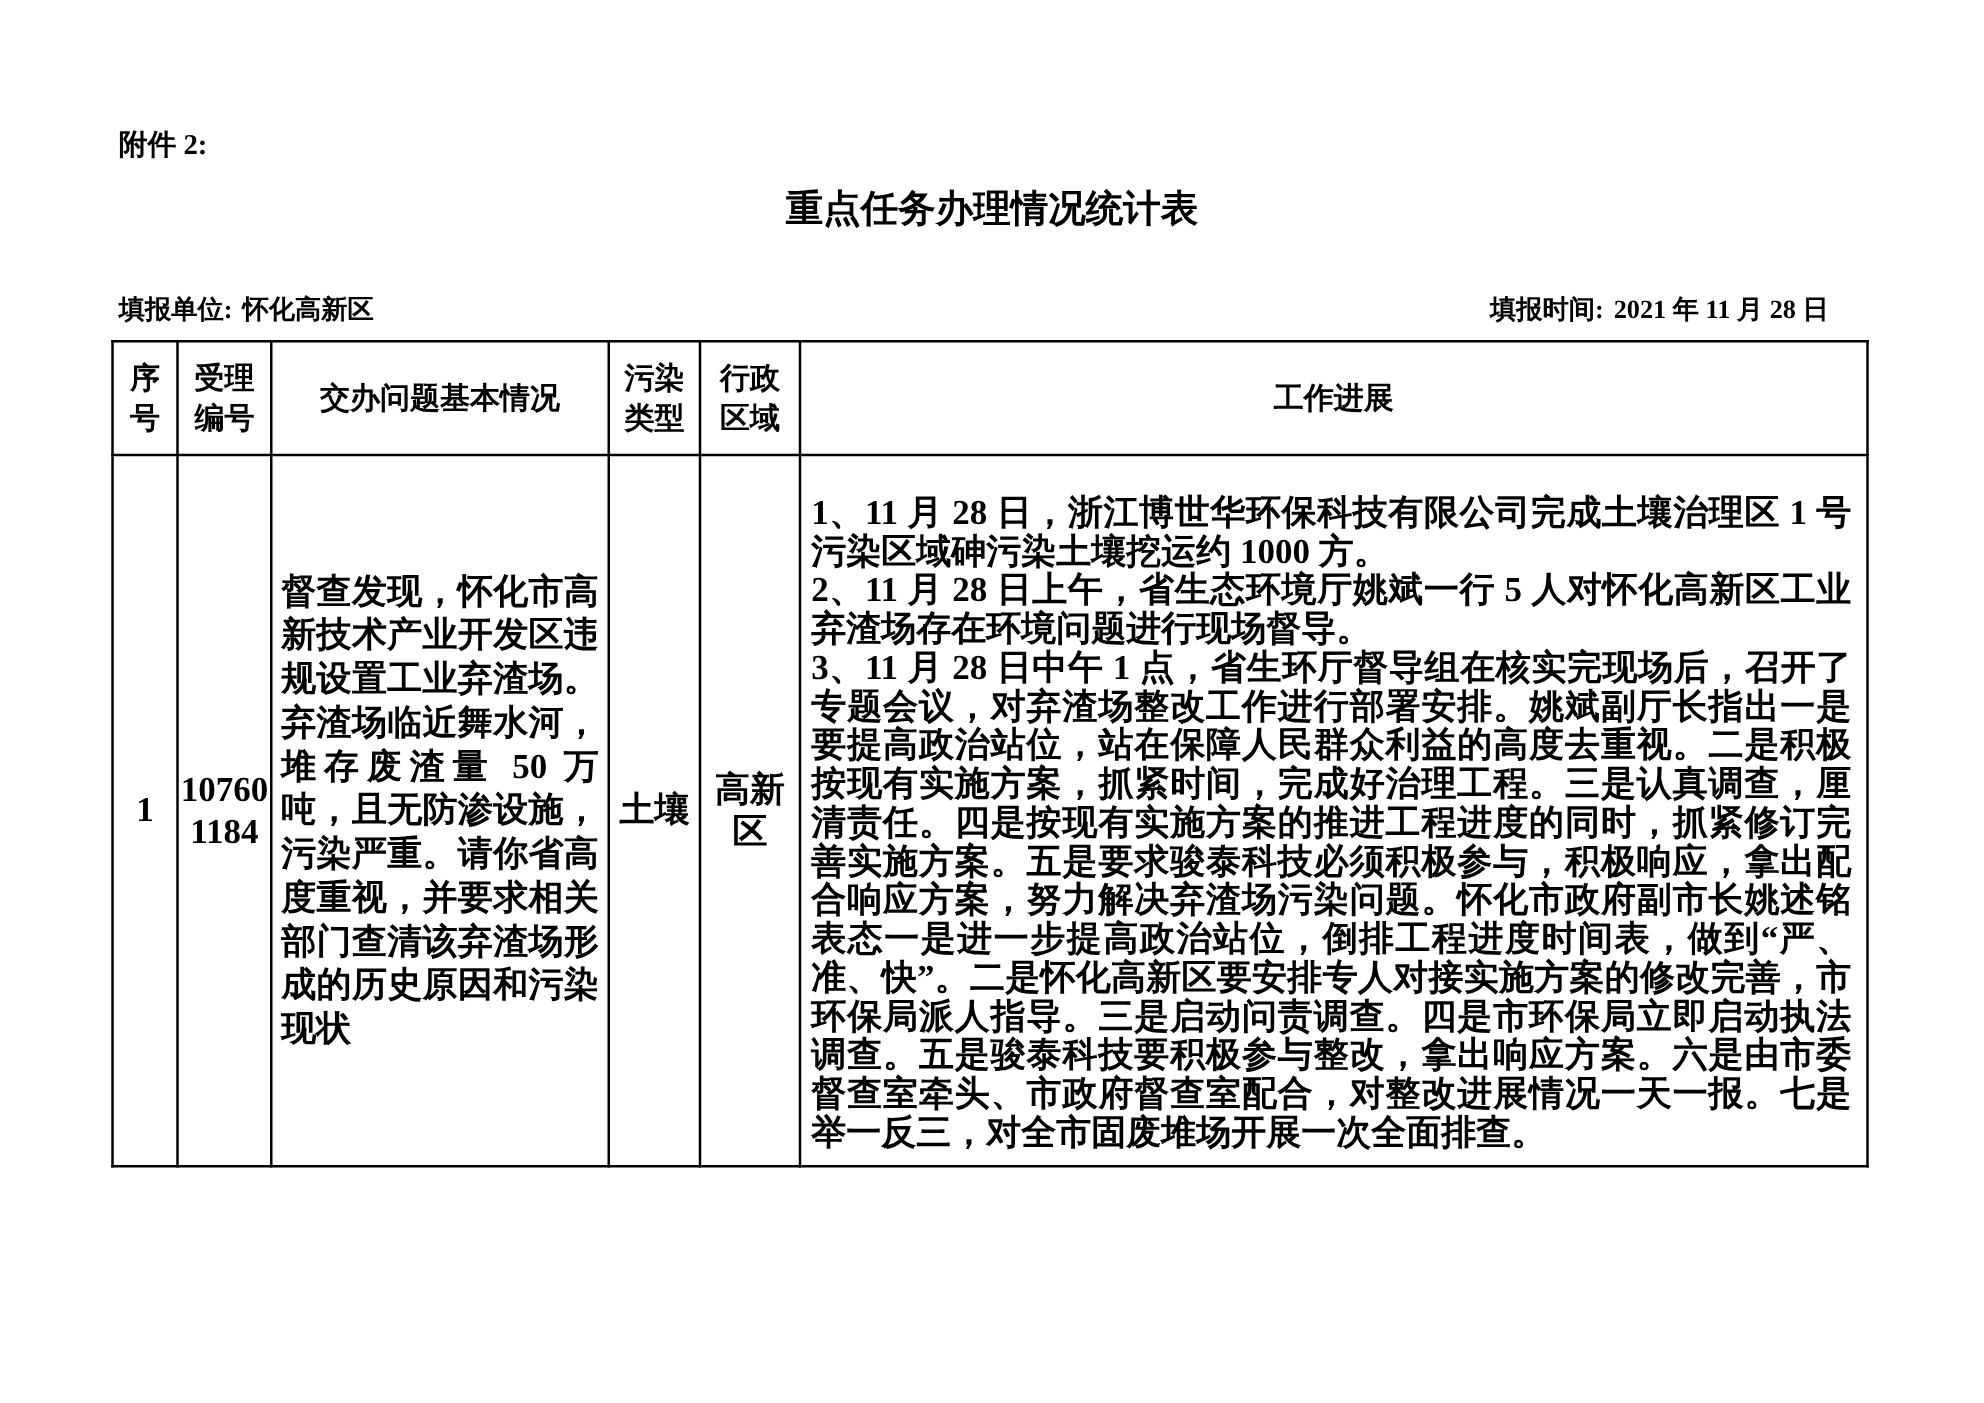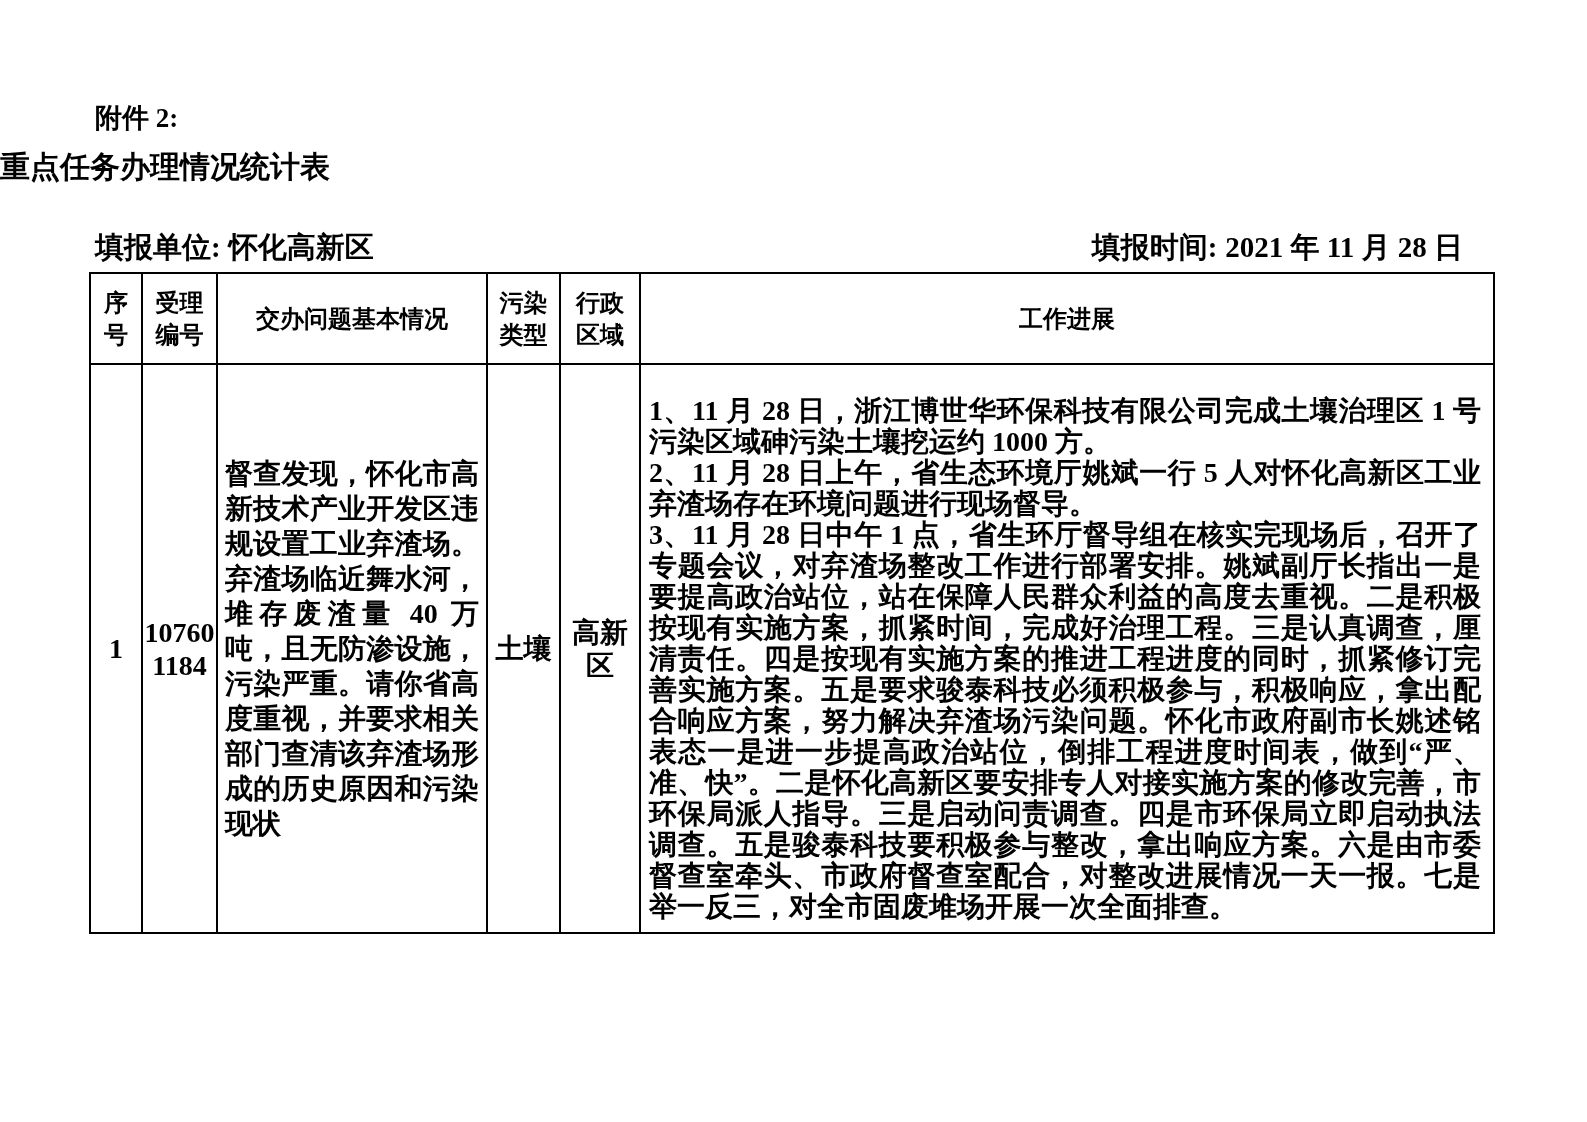--- a/index.html
+++ b/index.html
@@ -13,41 +13,41 @@
     position: relative;
     width: 1587px;
     height: 1122px;
     background: #ffffff;
     overflow: hidden;
   }
   .attachment {
     position: absolute;
     left: 95px;
     top: 100px;
-    font-size: 27px;
+    font-size: 23px;
     font-weight: 700;
   }
   .doc-title {
     position: absolute;
     left: 0;
     top: 147px;
     width: 100%;
     margin: 0;
-    text-align: left;
+    text-align: center;
     font-size: 30px;
     font-weight: 700;
   }
   .meta-row {
     position: absolute;
     left: 95px;
     top: 232px;
     width: 1398px;
     display: flex;
     justify-content: space-between;
-    font-size: 29px;
+    font-size: 21px;
     font-weight: 700;
     line-height: 30px;
   }
   .meta-time { margin-right: 30px; }
   .meta-label { margin-right: 8px; }
 
   table.stat-table {
     position: absolute;
     left: 89px;
     top: 272px;
@@ -137,21 +137,21 @@
         <th>行政
 区域</th>
         <th>工作进展</th>
       </tr>
     </thead>
     <tbody>
       <tr>
         <td class="cell-center">1</td>
         <td class="cell-center">10760
 1184</td>
-        <td class="cell-issue">督查发现，怀化市高新技术产业开发区违规设置工业弃渣场。弃渣场临近舞水河，堆存废渣量 40 万吨，且无防渗设施，污染严重。请你省高度重视，并要求相关部门查清该弃渣场形成的历史原因和污染现状</td>
+        <td class="cell-issue">督查发现，怀化市高新技术产业开发区违规设置工业弃渣场。弃渣场临近舞水河，堆存废渣量 50 万吨，且无防渗设施，污染严重。请你省高度重视，并要求相关部门查清该弃渣场形成的历史原因和污染现状</td>
         <td class="cell-center">土壤</td>
         <td class="cell-center">高新区</td>
         <td class="cell-progress">
           <div class="para">1、11 月 28 日，浙江博世华环保科技有限公司完成土壤治理区 1 号污染区域砷污染土壤挖运约 1000 方。</div>
           <div class="para">2、11 月 28 日上午，省生态环境厅姚斌一行 5 人对怀化高新区工业弃渣场存在环境问题进行现场督导。</div>
           <div class="para">3、11 月 28 日中午 1 点，省生环厅督导组在核实完现场后，召开了专题会议，对弃渣场整改工作进行部署安排。姚斌副厅长指出一是要提高政治站位，站在保障人民群众利益的高度去重视。二是积极按现有实施方案，抓紧时间，完成好治理工程。三是认真调查，厘清责任。四是按现有实施方案的推进工程进度的同时，抓紧修订完善实施方案。五是要求骏泰科技必须积极参与，积极响应，拿出配合响应方案，努力解决弃渣场污染问题。怀化市政府副市长姚述铭表态一是进一步提高政治站位，倒排工程进度时间表，做到“严、准、快”。二是怀化高新区要安排专人对接实施方案的修改完善，市环保局派人指导。三是启动问责调查。四是市环保局立即启动执法调查。五是骏泰科技要积极参与整改，拿出响应方案。六是由市委督查室牵头、市政府督查室配合，对整改进展情况一天一报。七是举一反三，对全市固废堆场开展一次全面排查。</div>
         </td>
       </tr>
     </tbody>
   </table>

